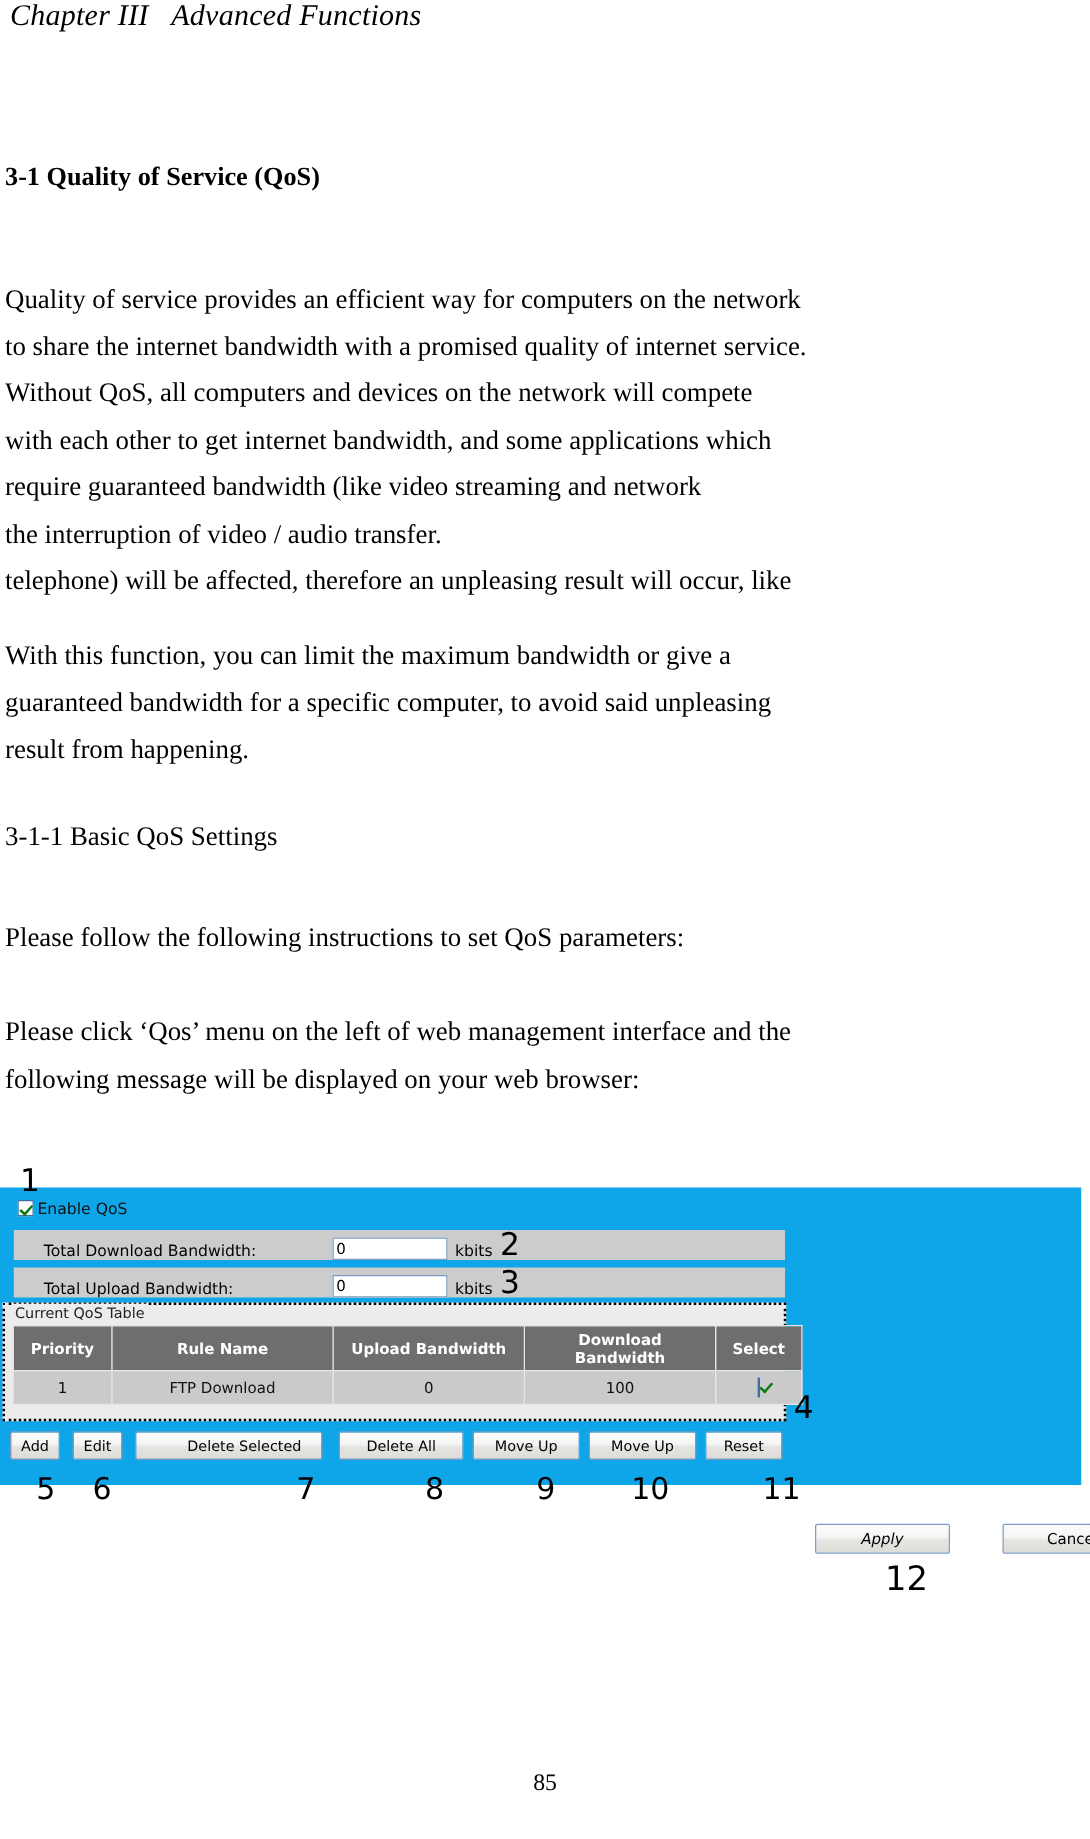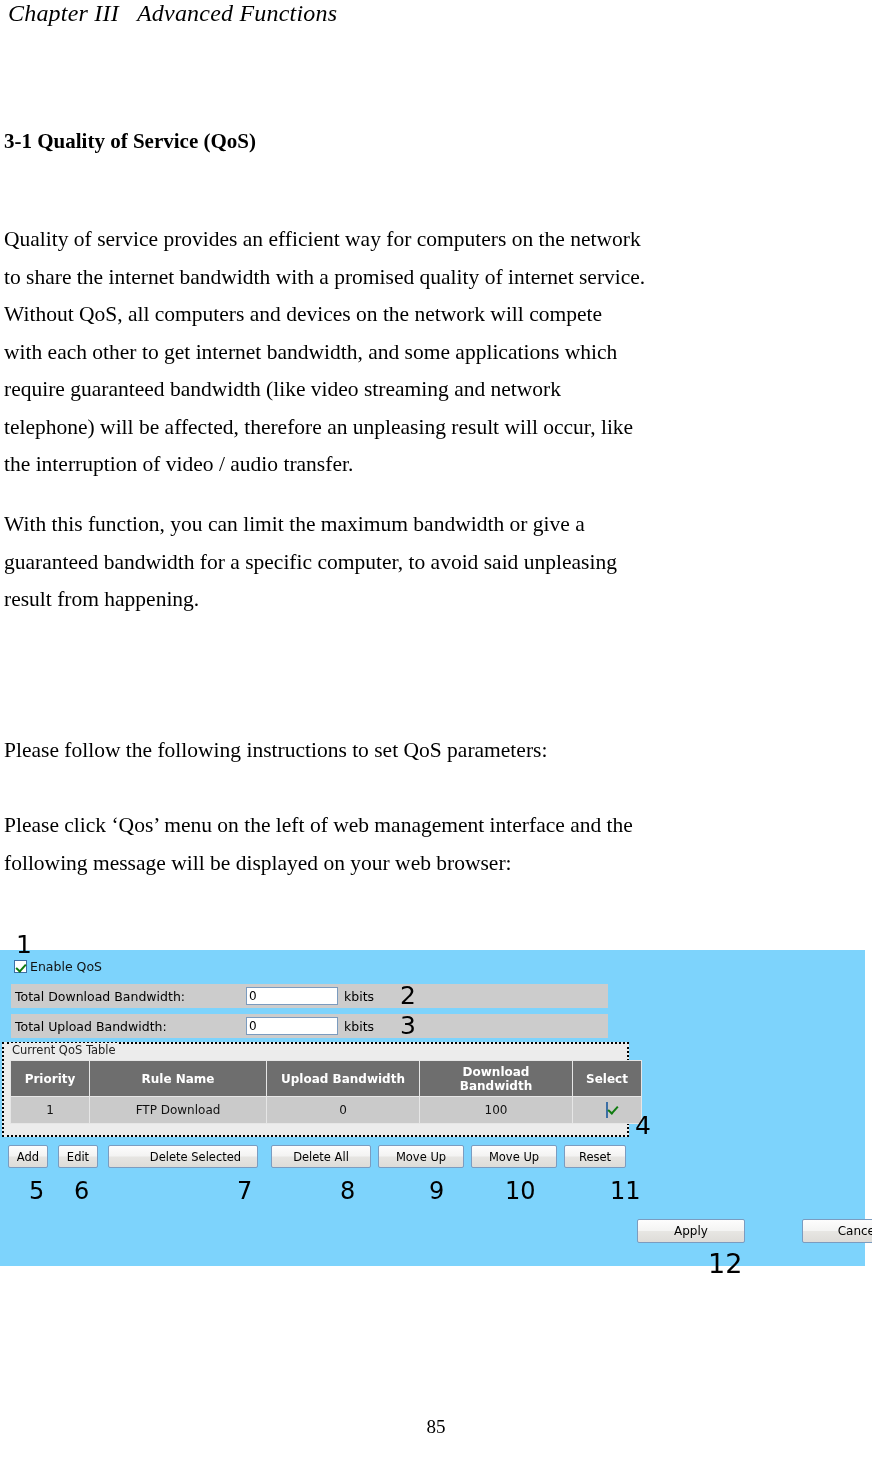--- a/index.html
+++ b/index.html
@@ -71,22 +71,22 @@
     text-align: center;
     font-size: 19px;
   }
 
   
   .shot {
     position: absolute;
     left: 0px;
     top: 950px;
     width: 865px;
-    height: 316px;
-    background: #7dd3fc;
+    height: 238px;
+    background: #0ea5e9;
     font-family: "DejaVu Sans", "Liberation Sans", sans-serif;
     font-size: 12px;
     color: #000;
   }
 
   
   .enable-row {
     position: absolute;
     left: 14px;
     top: 9px;
@@ -121,21 +121,22 @@
   }
 
   
   .bw-row {
     position: absolute;
     left: 11px;
     width: 597px;
     height: 24px;
     background: #cccccc;
     display: flex;
-    align-items: center;
+    align-items: flex-end;
+    padding-left: 20px;
   }
   .bw-row-1 { top: 34px; }
   .bw-row-2 { top: 64px; }
   .bw-label {
     width: 235px;
     padding-left: 4px;
     font-size: 12.5px;
     box-sizing: border-box;
     white-space: nowrap;
   }
@@ -265,21 +266,21 @@
     box-sizing: border-box;
     background: linear-gradient(to bottom, #fdfdfd 0%, #f4f4f3 48%, #e7e6e3 52%, #dedcd8 100%);
     border: 1px solid #7b9cc0;
     border-radius: 2px;
     font-family: "DejaVu Sans", "Liberation Sans", sans-serif;
     font-size: 12px;
     display: flex;
     align-items: center;
     justify-content: center;
   }
-  .f-apply  { left: 1px;   width: 108px; }
+  .f-apply  { left: 16px;   width: 108px; font-style: italic; }
   .f-cancel { left: 118px; width: 112px; margin-left: 48px; }
 
   
   .callout {
     position: absolute;
     font-family: "DejaVu Sans", "Liberation Sans", sans-serif;
     font-size: 25px;
     color: #000;
     line-height: 1;
     white-space: nowrap;
@@ -305,30 +306,31 @@
   <div class="chapter-title">Chapter III   Advanced Functions</div>
 
   <div class="section-heading">3-1 Quality of Service (QoS)</div>
 
   <div class="para para-1">
     <span>Quality of service provides an efficient way for computers on the network</span>
     <span>to share the internet bandwidth with a promised quality of internet service.</span>
     <span>Without QoS, all computers and devices on the network will compete</span>
     <span>with each other to get internet bandwidth, and some applications which</span>
     <span>require guaranteed bandwidth (like video streaming and network</span>
+    <span>the interruption of video / audio transfer.</span>
     <span>telephone) will be affected, therefore an unpleasing result will occur, like</span>
-    <span>the interruption of video / audio transfer.</span>
   </div>
 
   <div class="para para-2">
     <span>With this function, you can limit the maximum bandwidth or give a</span>
     <span>guaranteed bandwidth for a specific computer, to avoid said unpleasing</span>
     <span>result from happening.</span>
   </div>
 
+  <div class="subheading">3-1-1 Basic QoS Settings</div>
 
   <div class="para para-3">
     <span>Please follow the following instructions to set QoS parameters:</span>
   </div>
 
   <div class="para para-4">
     <span>Please click ‘Qos’ menu on the left of web management interface and the</span>
     <span>following message will be displayed on your web browser:</span>
   </div>
 

